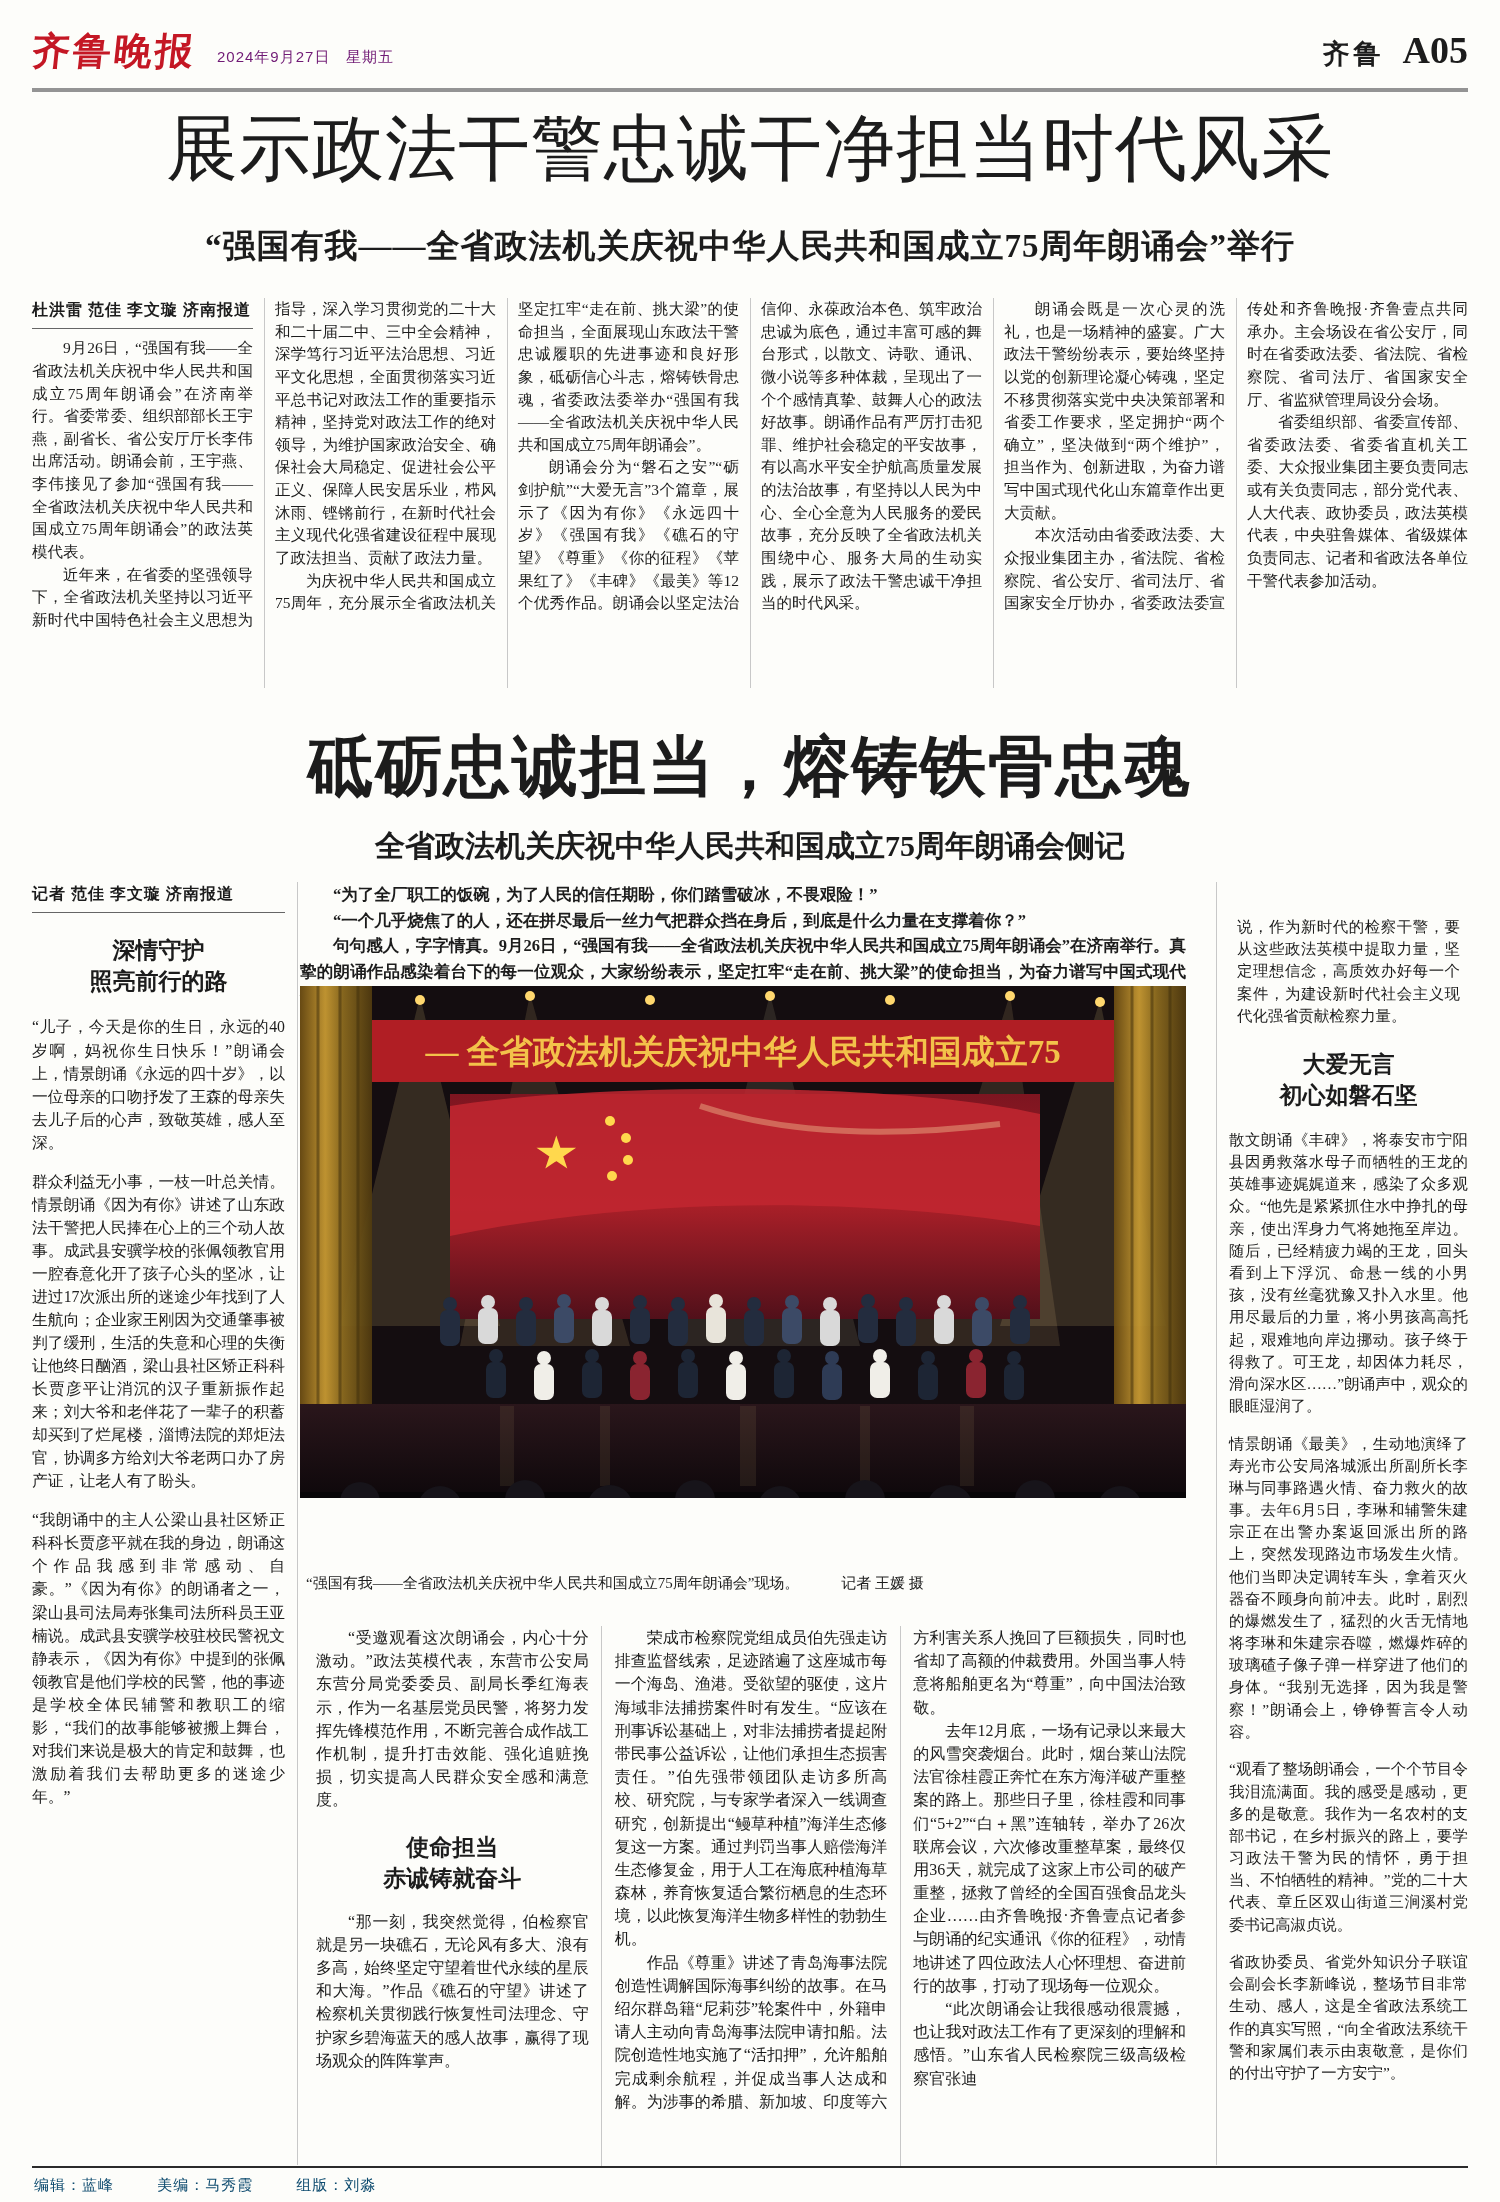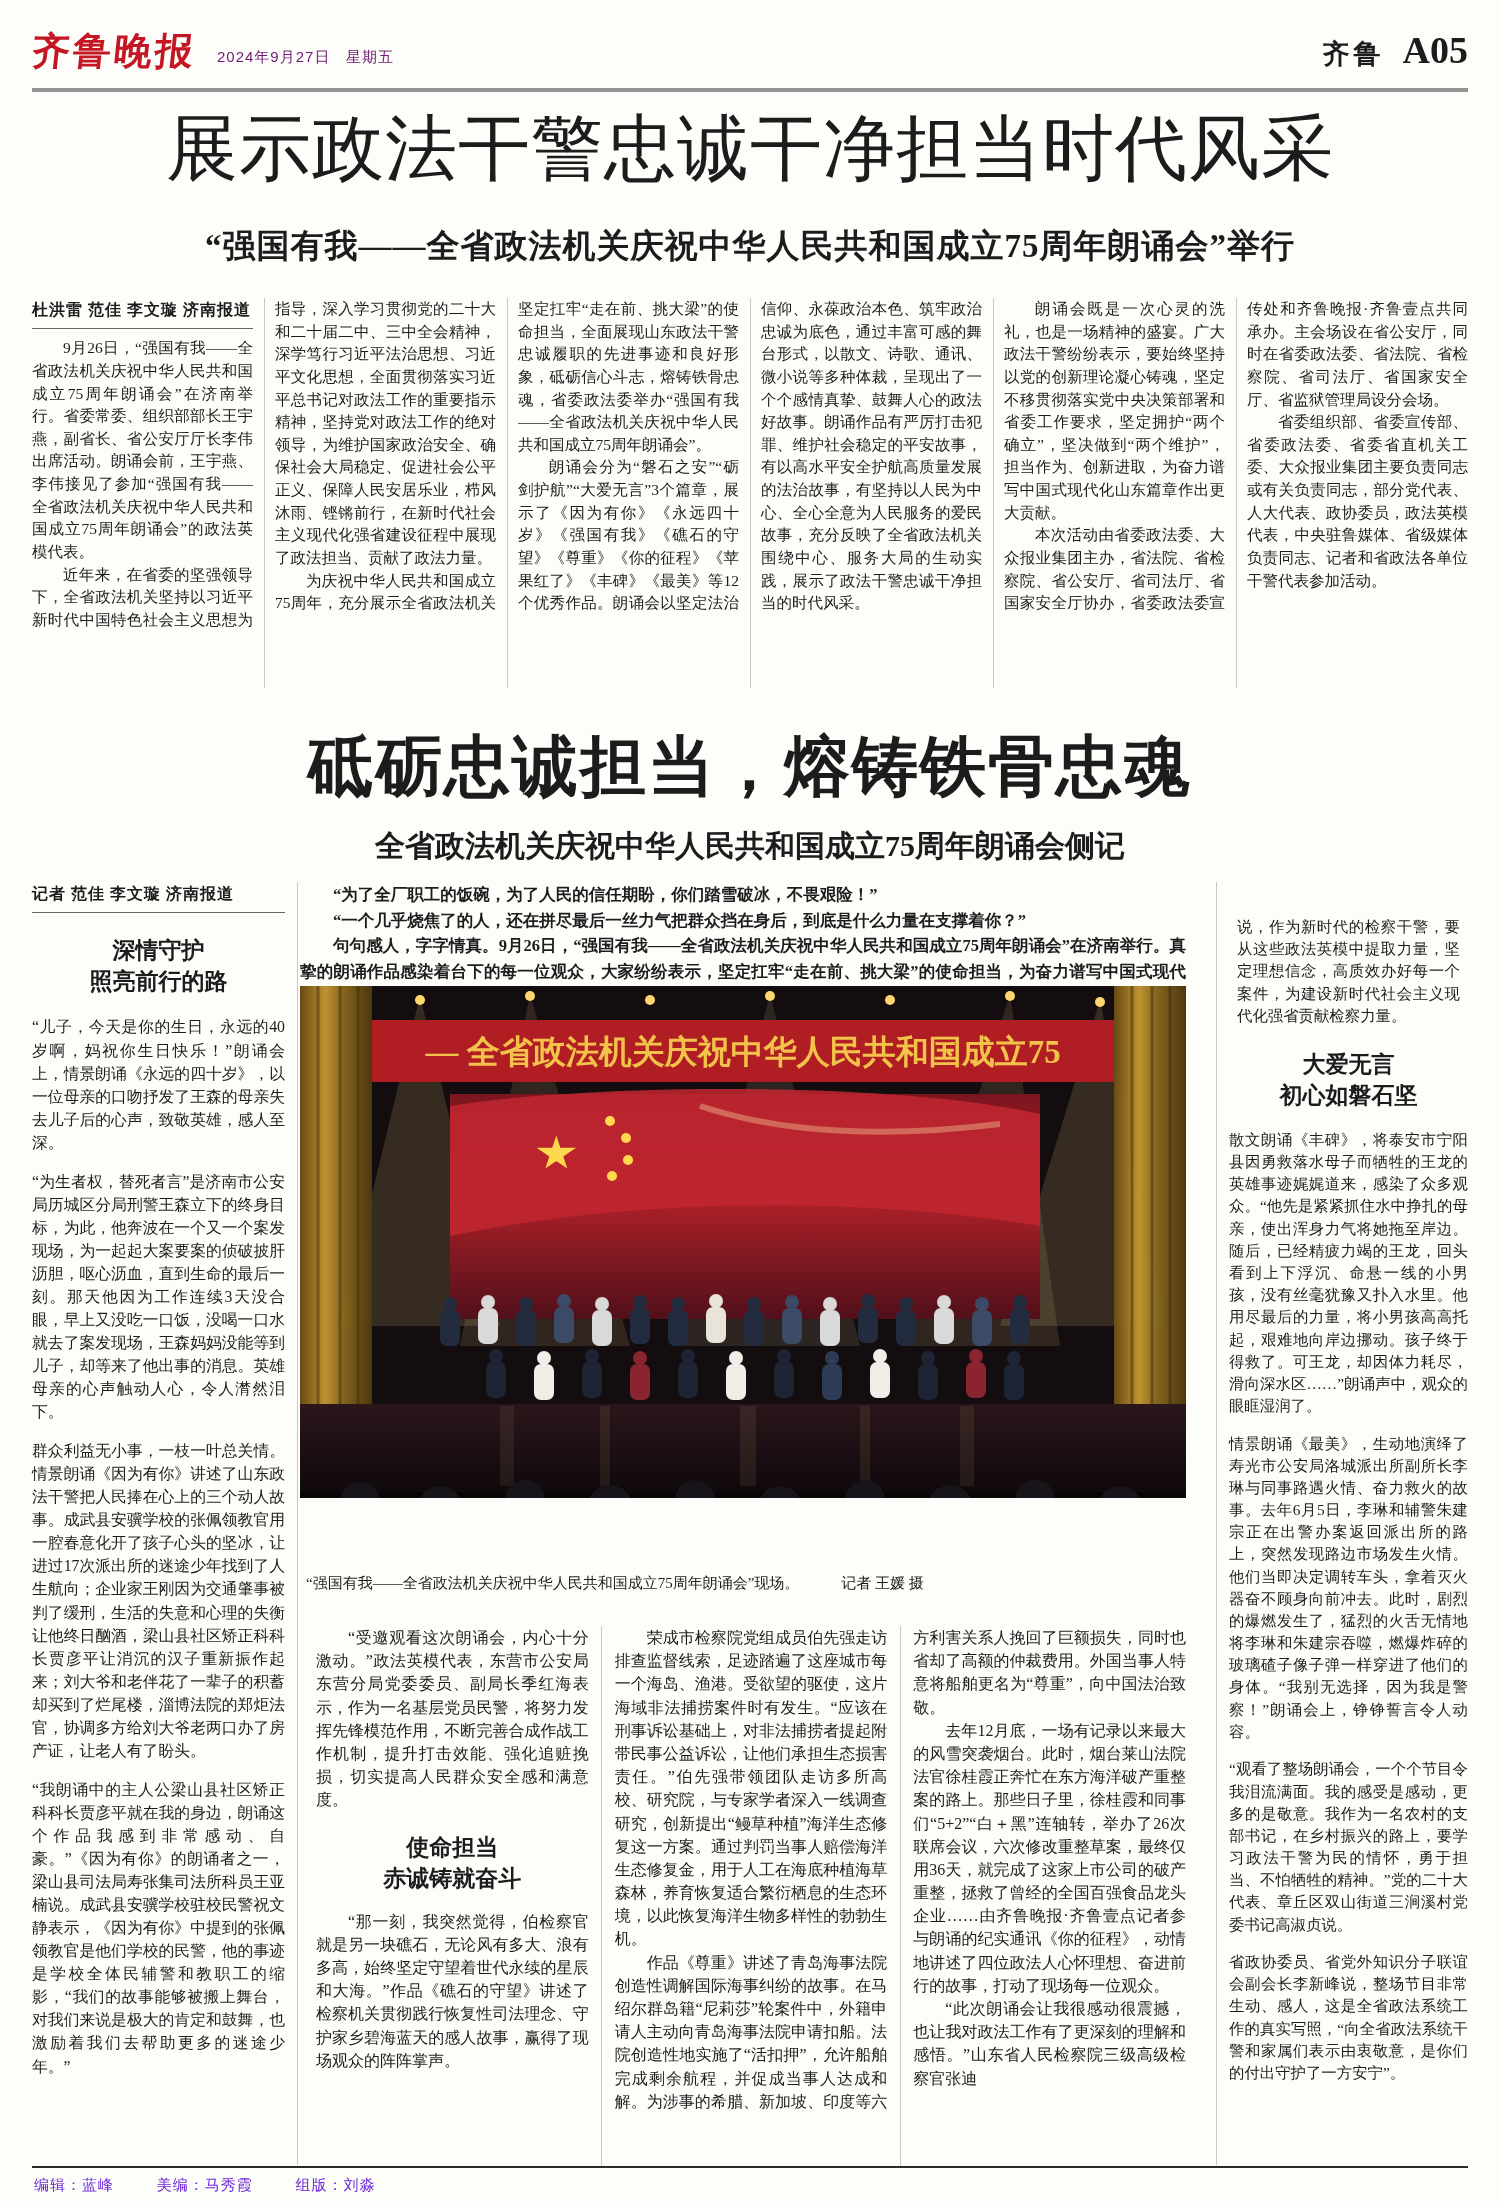--- a/index.html
+++ b/index.html
@@ -63,21 +63,21 @@
 
   
   .colflow{position:absolute;top:744px;left:16px;right:0;height:540px;
     column-count:3;column-gap:26px;column-rule:1px solid #c8c8c8;
     font-size:16px;line-height:1.45;text-align:justify;}
   .colflow .sec-head{margin:20px 0 16px 0;}
 
   
   .footer-rule{position:absolute;left:32px;right:32px;top:2166px;height:2px;background:#2b2b2b;}
   .footer{position:absolute;left:34px;top:2176px;font-size:15px;letter-spacing:1px;
-    font-family:Liberation Serif, serif;color:#6d28d9;text-align:right;}
+    font-family:Liberation Sans, sans-serif;color:#0c4a6e;text-align:right;}
   .footer span{margin-right:38px;}
 </style>
 </head>
 <body>
 
 <div class="masthead">
   <div class="logo">齐鲁晚报</div>
   <div class="mast-date">
     <span>2024年9月27日</span>
     &nbsp;&nbsp;<span>星期五</span>
@@ -106,21 +106,20 @@
 <div class="a2-headline">砥砺忠诚担当，熔铸铁骨忠魂</div>
 <div class="a2-subheadline">全省政法机关庆祝中华人民共和国成立75周年朗诵会侧记</div>
 
 <div class="a2-left">
   <div class="byline">记者 范佳 李文璇 济南报道</div>
   <div class="sec-head">
     <div>深情守护</div>
     <div>照亮前行的路</div>
   </div>
   <p>“儿子，今天是你的生日，永远的40岁啊，妈祝你生日快乐！”朗诵会上，情景朗诵《永远的四十岁》，以一位母亲的口吻抒发了王森的母亲失去儿子后的心声，致敬英雄，感人至深。</p>
-  <p>“为生者权，替死者言”是济南市公安局历城区分局刑警王森立下的终身目标，为此，他奔波在一个又一个案发现场，为一起起大案要案的侦破披肝沥胆，呕心沥血，直到生命的最后一刻。那天他因为工作连续3天没合眼，早上又没吃一口饭，没喝一口水就去了案发现场，王森妈妈没能等到儿子，却等来了他出事的消息。英雄母亲的心声触动人心，令人潸然泪下。</p>
   <p>群众利益无小事，一枝一叶总关情。情景朗诵《因为有你》讲述了山东政法干警把人民捧在心上的三个动人故事。成武县安骥学校的张佩领教官用一腔春意化开了孩子心头的坚冰，让进过17次派出所的迷途少年找到了人生航向；企业家王刚因为交通肇事被判了缓刑，生活的失意和心理的失衡让他终日酗酒，梁山县社区矫正科科长贾彦平让消沉的汉子重新振作起来；刘大爷和老伴花了一辈子的积蓄却买到了烂尾楼，淄博法院的郑炬法官，协调多方给刘大爷老两口办了房产证，让老人有了盼头。</p>
   <p>“我朗诵中的主人公梁山县社区矫正科科长贾彦平就在我的身边，朗诵这个作品我感到非常感动、自豪。”《因为有你》的朗诵者之一，梁山县司法局寿张集司法所科员王亚楠说。成武县安骥学校驻校民警祝文静表示，《因为有你》中提到的张佩领教官是他们学校的民警，他的事迹是学校全体民辅警和教职工的缩影，“我们的故事能够被搬上舞台，对我们来说是极大的肯定和鼓舞，也激励着我们去帮助更多的迷途少年。”</p>
 </div>
 
 <div class="a2-mid">
   <div class="intro">
     <p class="q">“为了全厂职工的饭碗，为了人民的信任期盼，你们踏雪破冰，不畏艰险！”</p>
     <p class="q">“一个几乎烧焦了的人，还在拼尽最后一丝力气把群众挡在身后，到底是什么力量在支撑着你？”</p>
     <p class="lede">句句感人，字字情真。9月26日，“强国有我——全省政法机关庆祝中华人民共和国成立75周年朗诵会”在济南举行。真挚的朗诵作品感染着台下的每一位观众，大家纷纷表示，坚定扛牢“走在前、挑大梁”的使命担当，为奋力谱写中国式现代化山东篇章作出更大贡献。</p>
   </div>

